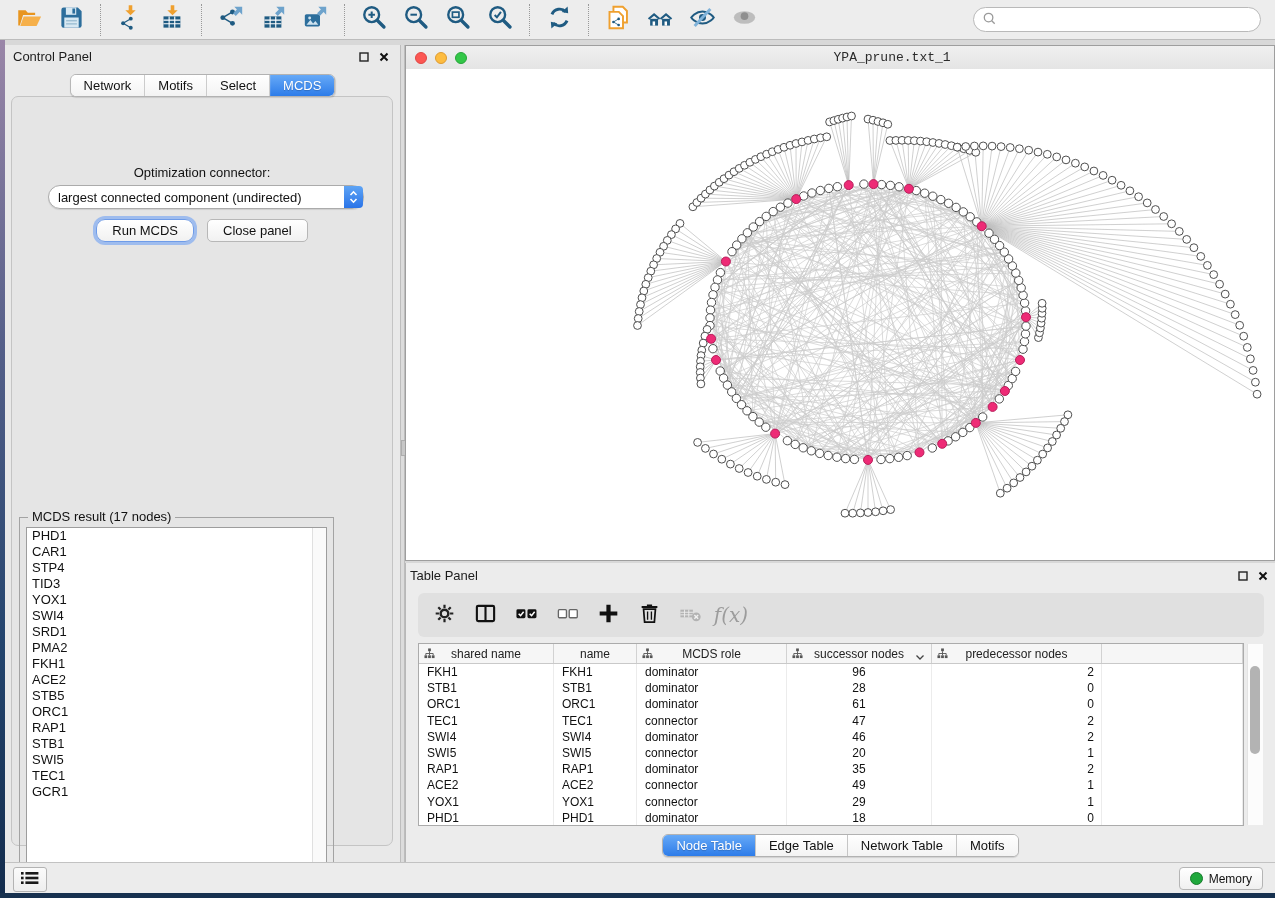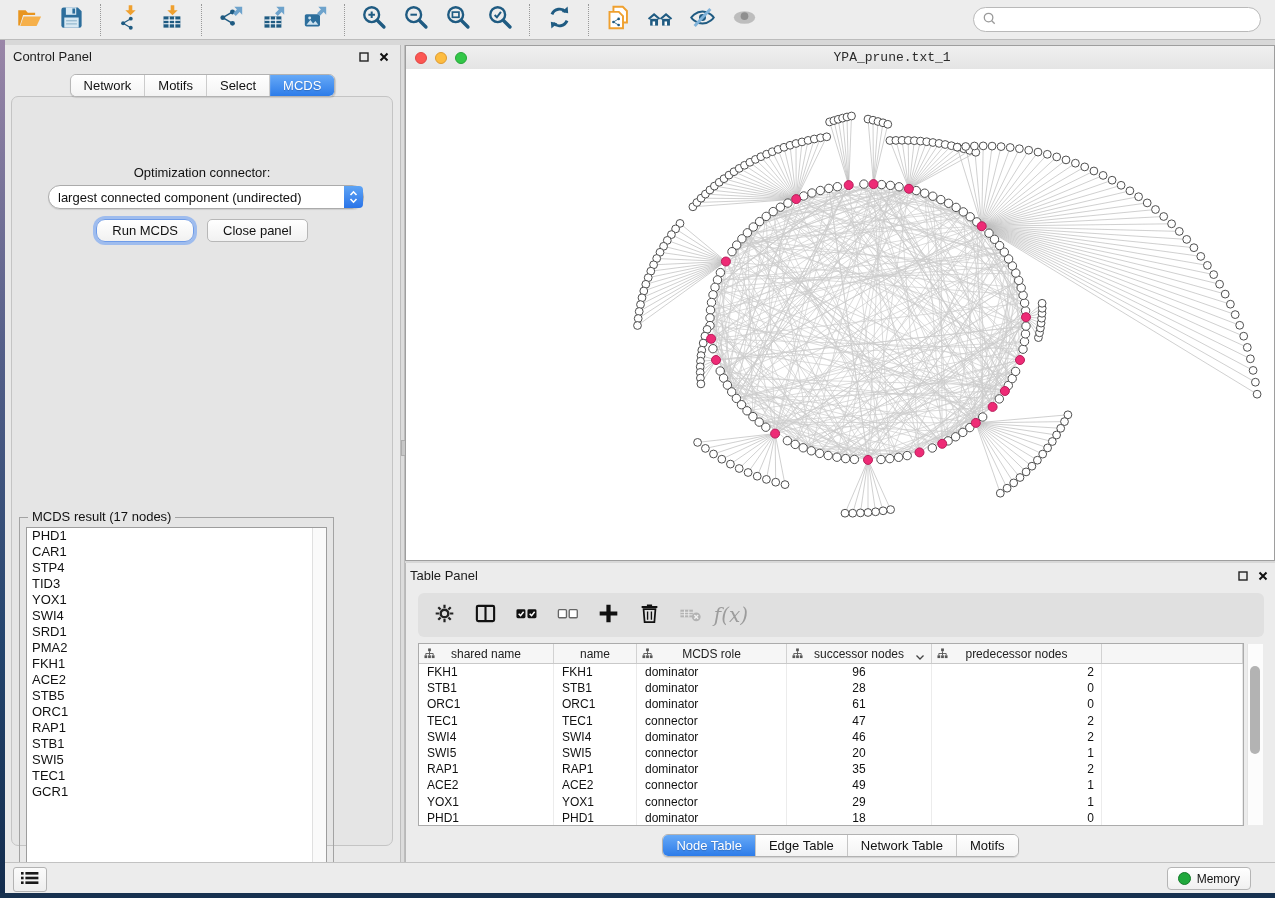--- a/index.html
+++ b/index.html
@@ -87,21 +87,21 @@
   .t-cell.num{text-align:center;padding-right:8px;}
   .t-cell.num2{text-align:right;padding-right:7px;}
   .vsb{position:absolute;right:12px;top:81px;width:15px;height:181px;background:#fcfcfc;border-left:1px solid #e4e4e4;}
   .vsb .thumb{position:absolute;left:2px;top:22px;width:10px;height:88px;background:#b3b3b3;border-radius:6px;}
   .t-tabs{position:absolute;left:0;top:271px;width:100%;display:flex;justify-content:center;}
   
   .statusbar{position:absolute;left:5px;top:862px;width:1270px;height:31px;background:#ececec;
     border-top:1px solid #c2c2c2;box-sizing:border-box;}
   .list-btn{position:absolute;left:8px;top:4px;width:32px;height:23px;background:linear-gradient(#fbfbfb,#eeeeee);
     border:1px solid #b3b3b3;border-radius:3px;display:flex;align-items:center;justify-content:center;}
-  .mem-btn{position:absolute;right:24px;top:4px;height:23px;background:linear-gradient(#ffffff,#f0f0f0);
+  .mem-btn{position:absolute;right:12px;top:4px;height:23px;background:linear-gradient(#ffffff,#f0f0f0);
     border:1px solid #b5b5b5;border-radius:4px;display:flex;align-items:center;gap:6px;padding:0 10px;
     font-size:12px;color:#111;box-sizing:border-box;}
   .mem-dot{width:11px;height:11px;border-radius:50%;}
 </style>
 </head>
 <body>
 
 <div class="app">
 
   <div class="toolbar" id="main-toolbar">

